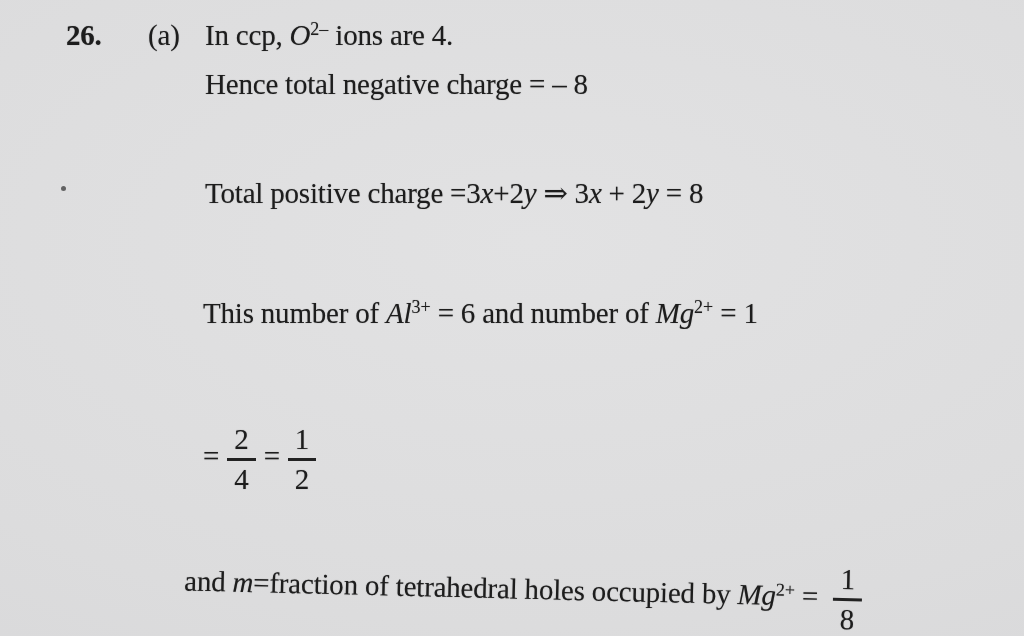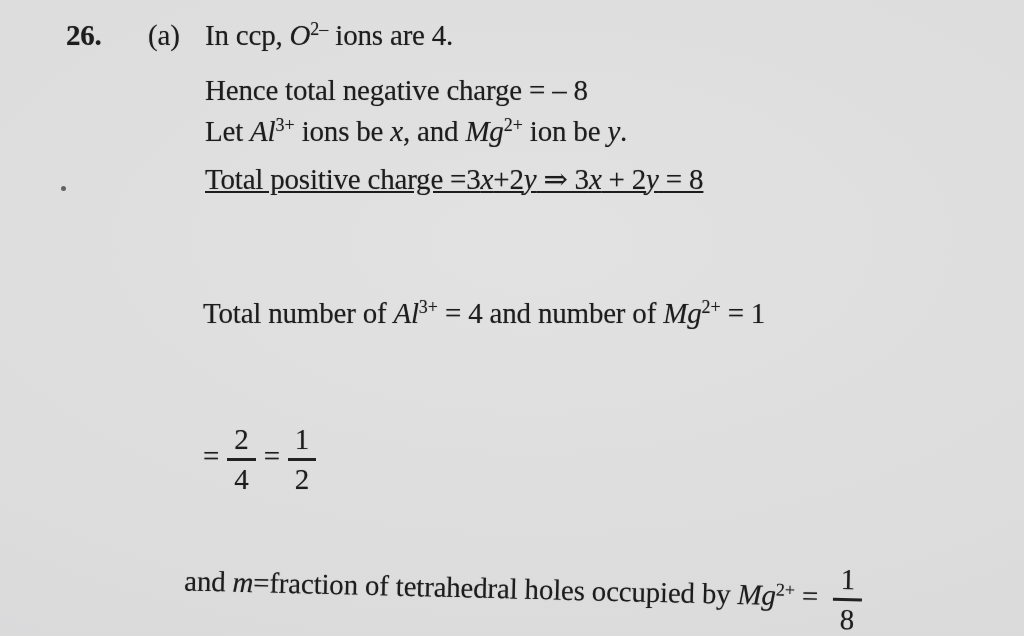--- a/index.html
+++ b/index.html
@@ -18,23 +18,23 @@
   .line {
     position:absolute; white-space:nowrap;
     text-shadow: 0 0 1px rgba(35,35,35,.45);
   }
   .it { font-style: italic; }
   sup.sp { font-size:18px; letter-spacing:0; position:relative; top:1px; }
   .qnum { display:inline-block; width:82px; font-weight:bold; }
   .part { display:inline-block; width:57px; }
 
   .l1 { top:18px;  left:66px;  }
-  .l2 { top:68px;  left:205px;margin-top:6px; }
+  .l2 { top:68px;  left:205px; }
   .l3 { top:114px; left:205px; }
-  .l4 { top:162px; left:205px;text-decoration:underline; }
+  .l4 { top:176px; left:205px; }
   .l5 { top:232px; left:203px; }
   .l6 { top:296px; left:203px; }
   .l7 { top:364px; left:208px; }
   .l8 { top:424px; left:203px; }
   .l9 { top:548px; left:185px; transform:rotate(1.4deg); transform-origin:0 0; }
 
   .frac {
     display:inline-flex; flex-direction:column; align-items:center;
     vertical-align:middle; line-height:1.08; letter-spacing:0;
     margin:0 8px;
@@ -56,31 +56,28 @@
   <div class="margin-dot"></div>
 
   <div class="line l1">
     <span class="qnum">26.</span><span class="part"><span>(a)</span></span><span>In ccp, </span><span class="it">O</span><sup class="sp">2–</sup><span> ions are 4.</span>
   </div>
 
   <div class="line l2">
     <span>Hence total negative charge = – 8</span>
   </div>
 
-  <div class="line l3">
-    <span>Let </span><span class="it">Al</span><sup class="sp">3+</sup><span> ions be </span><span class="it">x</span><span>, and </span><span class="it">Mg</span><sup class="sp">2+</sup><span> ion be </span><span class="it">y</span><span>.</span>
-  </div>
 
   <div class="line l4">
     <span>Total positive charge =3</span><span class="it">x</span><span>+2</span><span class="it">y</span><span> ⇒ 3</span><span class="it">x</span><span> + 2</span><span class="it">y</span><span> = 8</span>
   </div>
 
 
   <div class="line l6">
-    <span>Total number of </span><span class="it">Al</span><sup class="sp">3+</sup><span> = 4  and number of </span><span class="it">Mg</span><sup class="sp">2+</sup><span> = 1</span>
+    <span>This number of </span><span class="it">Al</span><sup class="sp">3+</sup><span> = 6  and number of </span><span class="it">Mg</span><sup class="sp">2+</sup><span> = 1</span>
   </div>
 
 
   <div class="line l8">
     <span>=</span><span class="frac">
         <span class="num">2</span>
         <span class="den">4</span>
       </span><span>=</span><span class="frac">
         <span class="num">1</span>
         <span class="den">2</span>

